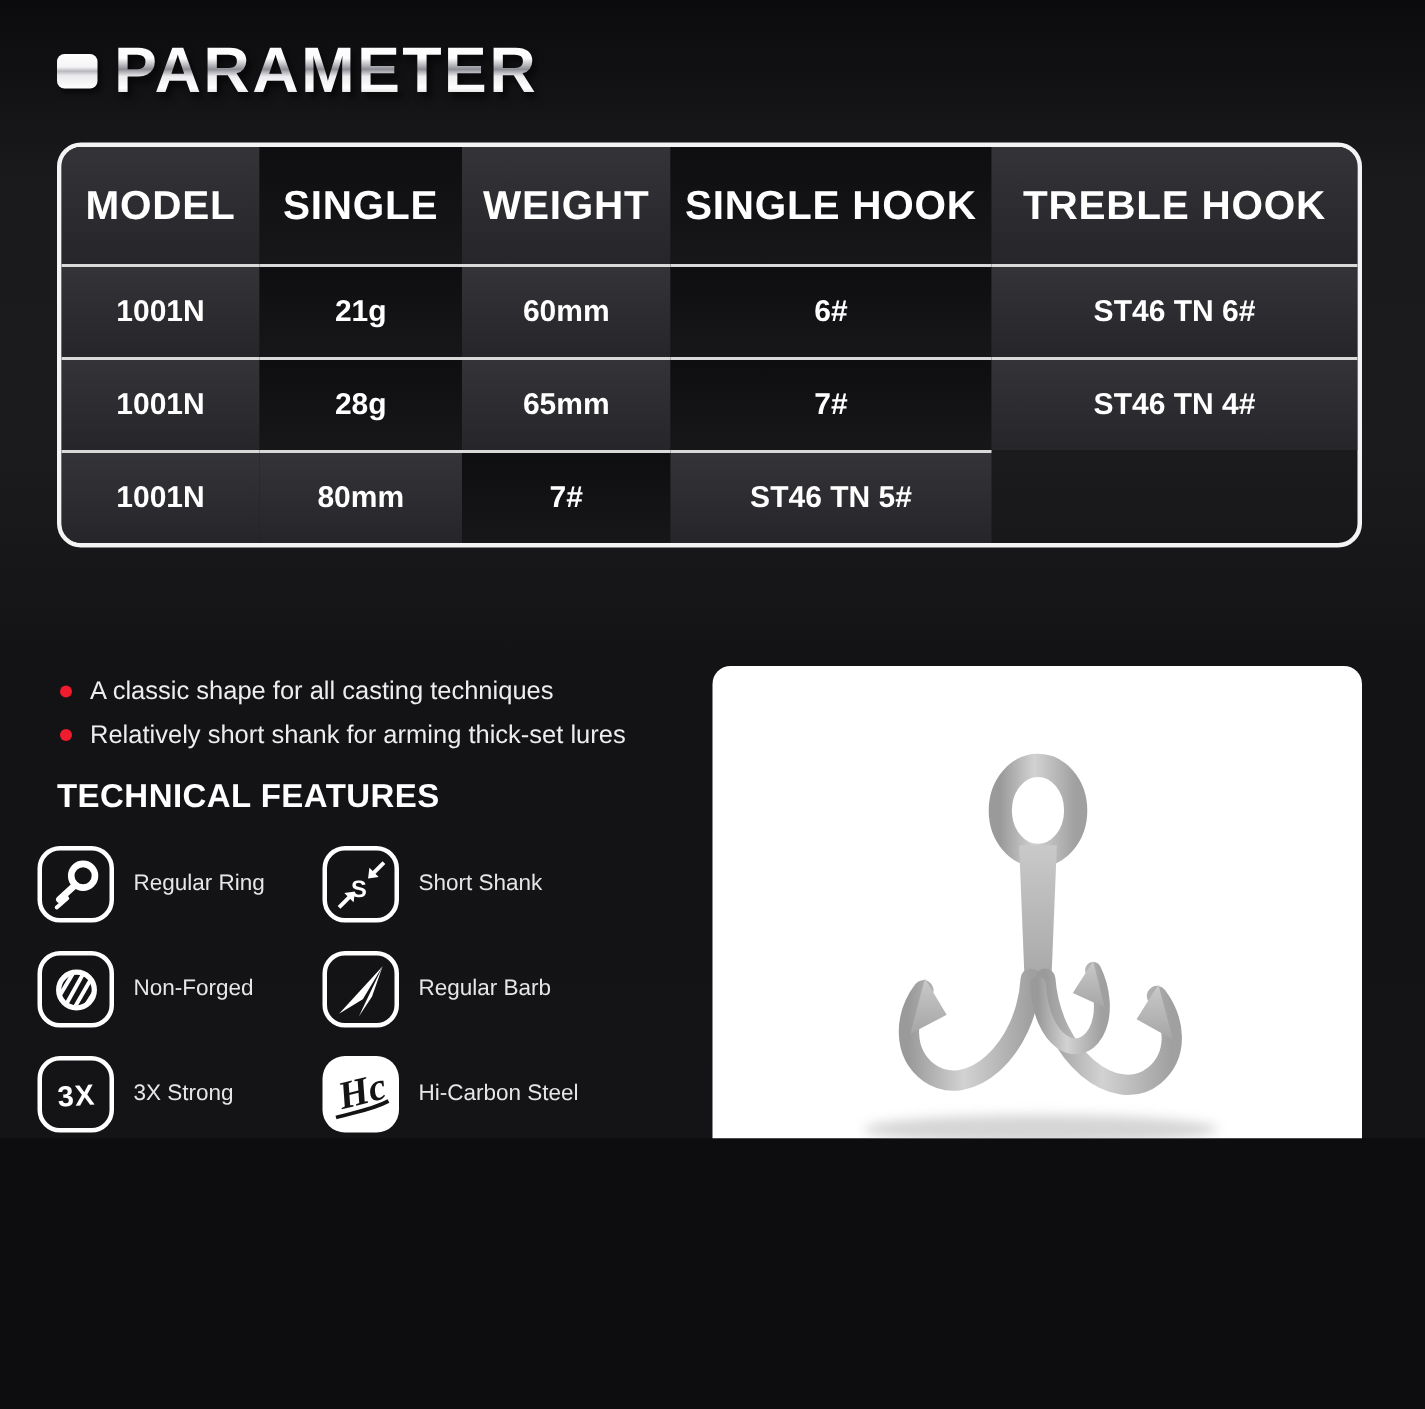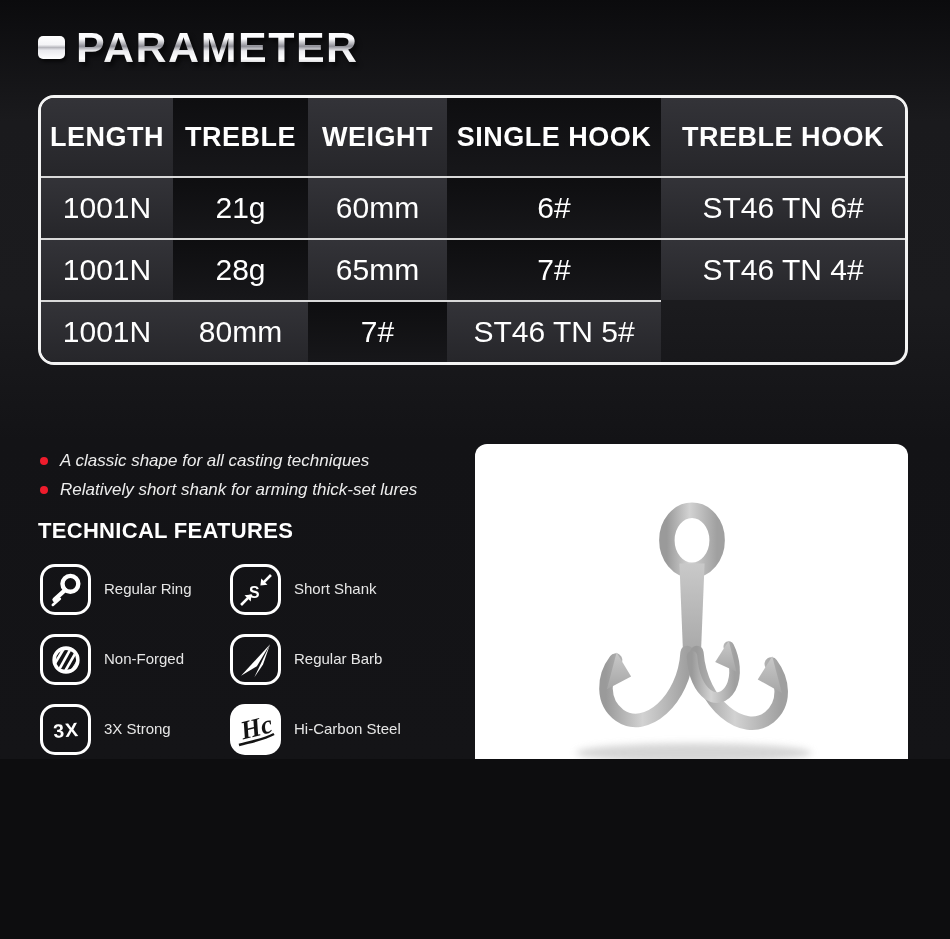--- a/index.html
+++ b/index.html
@@ -26,31 +26,31 @@
     }
   }
   
   .spec-table{
     position:absolute;left:38px;top:95px;width:870px;height:270px;box-sizing:border-box;
     border:3px solid #f4f4f4;border-radius:16px;overflow:hidden;
     display:grid;grid-template-columns:132px 135px 139px 214px 1fr;grid-template-rows:78px 62px 62px 1fr;
   }
   .cell{display:flex;align-items:center;justify-content:center;color:#fff;}
   .cell.hd{font-size:27px;font-weight:bold;letter-spacing:.5px;}
-  .cell.bd{font-size:30px;font-weight:400;}
+  .cell.bd{font-size:20px;font-weight:700;}
   .cell.light{background:linear-gradient(180deg,#333338 0%,#26262a 100%);}
   .cell.dark{background:linear-gradient(180deg,#0e0e10 0%,#17171a 100%);}
   .cell.rt{border-top:2px solid #d9d9d9;}
   
-  .bullets{position:absolute;left:40px;top:451px;margin:0;padding:0;list-style:none;font-style:italic;}
+  .bullets{position:absolute;left:40px;top:451px;margin:0;padding:0;list-style:none;}
   .bullet{display:flex;align-items:flex-start;gap:12px;margin-bottom:9px;font-size:17px;color:#ededed;}
   .dot{flex:none;width:8px;height:8px;border-radius:50%;margin-top:6px;}
   
   .features-heading{position:absolute;left:38px;top:518px;font-size:22px;font-weight:bold;color:#fff;letter-spacing:.3px;}
-  .features-grid{position:absolute;left:40px;top:564px;display:grid;grid-template-columns:190px 250px;grid-auto-rows:70px;}
+  .features-grid{position:absolute;left:25px;top:564px;display:grid;grid-template-columns:190px 250px;grid-auto-rows:70px;}
   .feature{display:flex;align-items:flex-start;gap:13px;}
   .ficon{
     flex:none;width:51px;height:51px;box-sizing:border-box;border:3px solid #fff;border-radius:15px;
     display:flex;align-items:center;justify-content:center;
   }
   .ficon.filled{background:#fff;border:none;}
   .flabel{margin-top:16px;font-size:15px;color:#e6e6e6;white-space:nowrap;}
   
   .product-card{
     position:absolute;left:475px;top:444px;width:433px;height:382px;background:#fff;border-radius:12px;
@@ -61,22 +61,22 @@
 <body>
 
 <div class="page">
 
   <div class="title-row">
     <div class="chip"></div>
     <div class="page-title">PARAMETER</div>
   </div>
 
   <div class="spec-table">
-    <div class="cell hd light">LENGTH</div>
-    <div class="cell hd dark">TREBLE</div>
+    <div class="cell hd light">MODEL</div>
+    <div class="cell hd dark">SINGLE</div>
     <div class="cell hd light">WEIGHT</div>
     <div class="cell hd dark">SINGLE HOOK</div>
     <div class="cell hd light">TREBLE HOOK</div>
 
     <div class="cell bd light rt">1001N</div>
     <div class="cell bd dark rt">21g</div>
     <div class="cell bd light rt">60mm</div>
     <div class="cell bd dark rt">6#</div>
     <div class="cell bd light rt">ST46 TN 6#</div>
 

